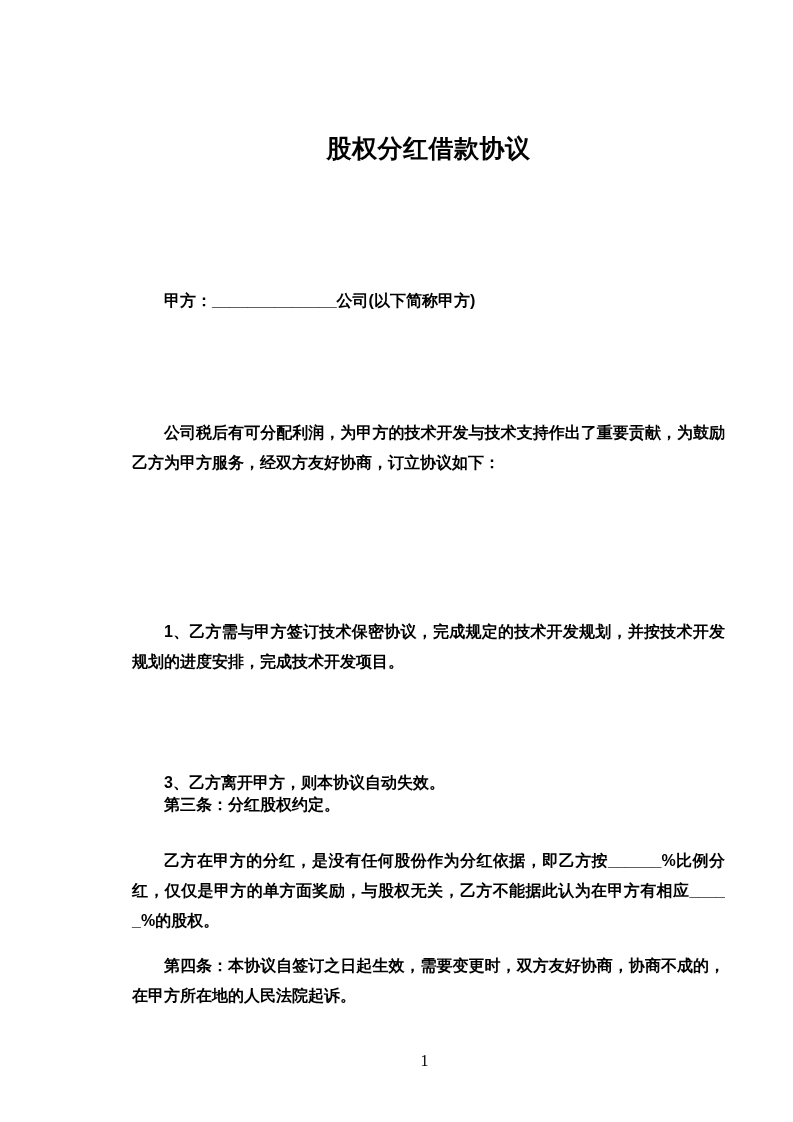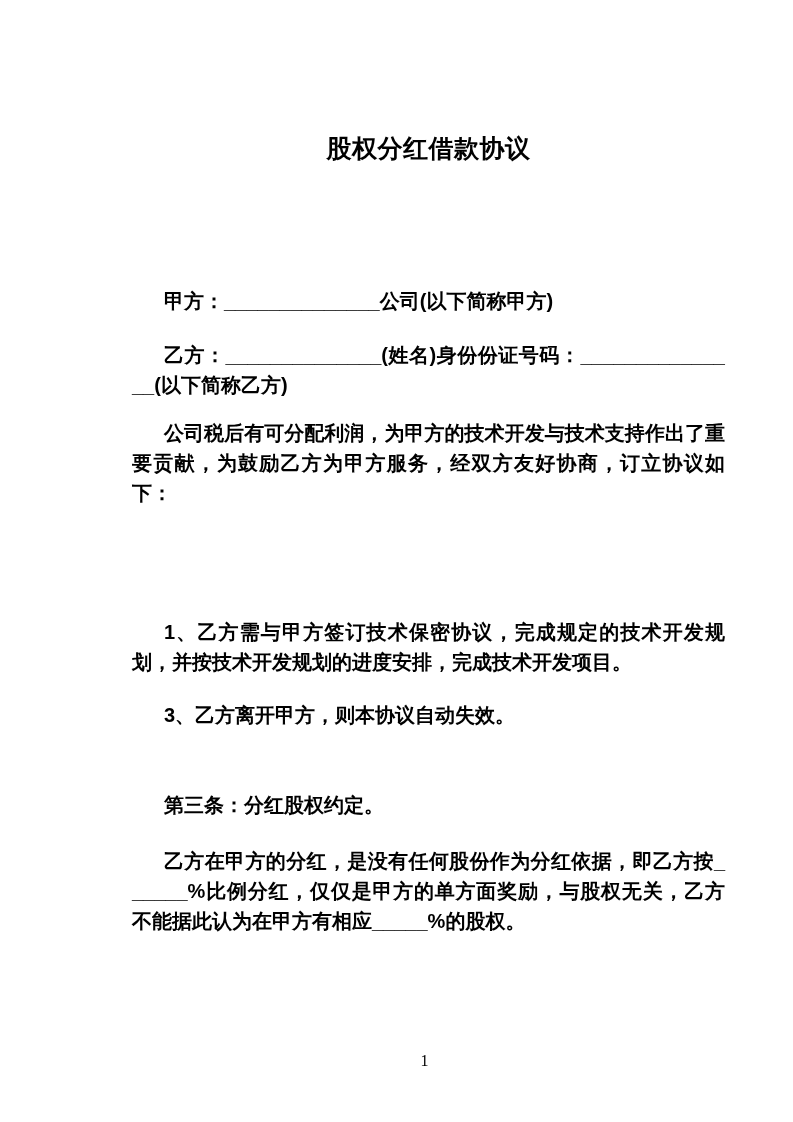--- a/index.html
+++ b/index.html
@@ -27,35 +27,35 @@
     line-height: 35px;
     font-weight: bold;
     text-align: center;
     letter-spacing: 0.5px;
   }
   .para {
     position: absolute;
     left: 104px;
     width: 593px;
     margin: 0;
-    font-size: 20px;
+    font-size: 16px;
     line-height: 30px;
     font-weight: bold;
     text-indent: 32px;
     text-align: justify;
     word-break: break-all;
   }
   .pos-party-a   { top: 286px; }
   .pos-party-b   { top: 340px; }
   .pos-intro     { top: 418px; }
   .pos-art1      { top: 501px; }
   .pos-art2      { top: 551px; }
   .pos-item1     { top: 617px; }
   .pos-item2     { top: 680px; }
-  .pos-item3     { top: 700px; }
+  .pos-item3     { top: 768px; }
   .pos-art3      { top: 790px; }
   .pos-art3body  { top: 846px; }
   .pos-art4      { top: 951px; }
   .page-number {
     position: absolute;
     left: 0;
     width: 793px;
     top: 1050px;
     font-family: "Liberation Serif", "DejaVu Serif", serif;
     font-size: 16px;
@@ -66,31 +66,31 @@
 </style>
 </head>
 <body>
 
 <div class="page">
 
   <h1 class="doc-title">股权分红借款协议</h1>
 
   <p class="para pos-party-a">甲方：______________公司(以下简称甲方)</p>
 
-  <p class="para pos-party-b">乙方：______________(姓名)身份份证号码：_______________(以下简称乙方)</p>
 
   <p class="para pos-intro">公司税后有可分配利润，为甲方的技术开发与技术支持作出了重要贡献，为鼓励乙方为甲方服务，经双方友好协商，订立协议如下：</p>
 
 
 
   <p class="para pos-item1">1、乙方需与甲方签订技术保密协议，完成规定的技术开发规划，并按技术开发规划的进度安排，完成技术开发项目。</p>
 
 
   <p class="para pos-item3">3、乙方离开甲方，则本协议自动失效。</p>
 
   <p class="para pos-art3">第三条：分红股权约定。</p>
 
   <p class="para pos-art3body">乙方在甲方的分红，是没有任何股份作为分红依据，即乙方按______%比例分红，仅仅是甲方的单方面奖励，与股权无关，乙方不能据此认为在甲方有相应_____%的股权。</p>
 
+  <p class="para pos-art4">第四条：本协议自签订之日起生效，需要变更时，双方友好协商，协商不成的，在甲方所在地的人民法院起诉。</p>
 
   <div class="page-number">1</div>
 
 </div>
 
 </body></html>

